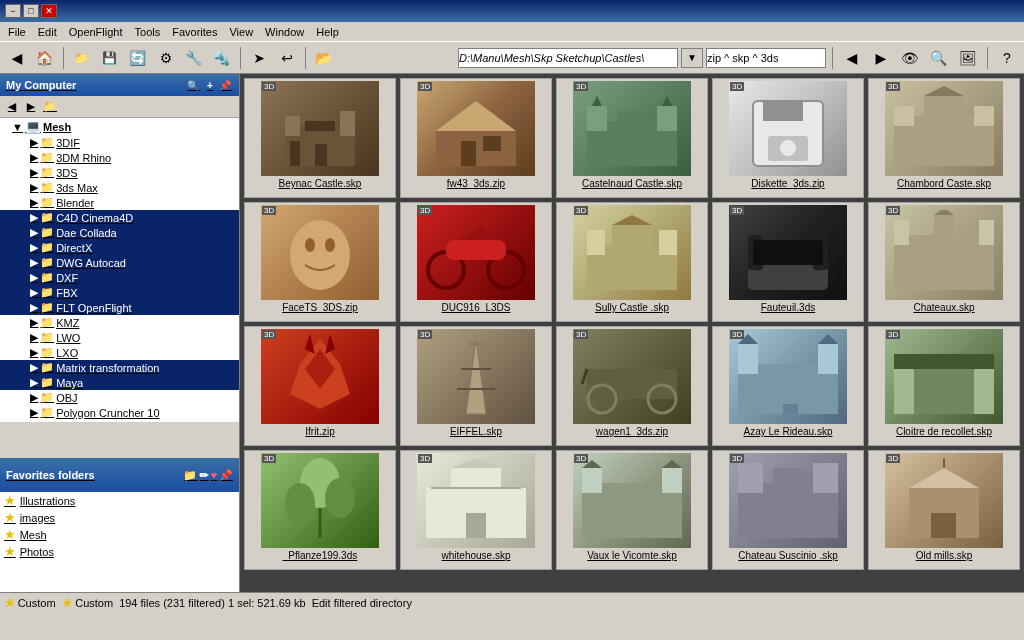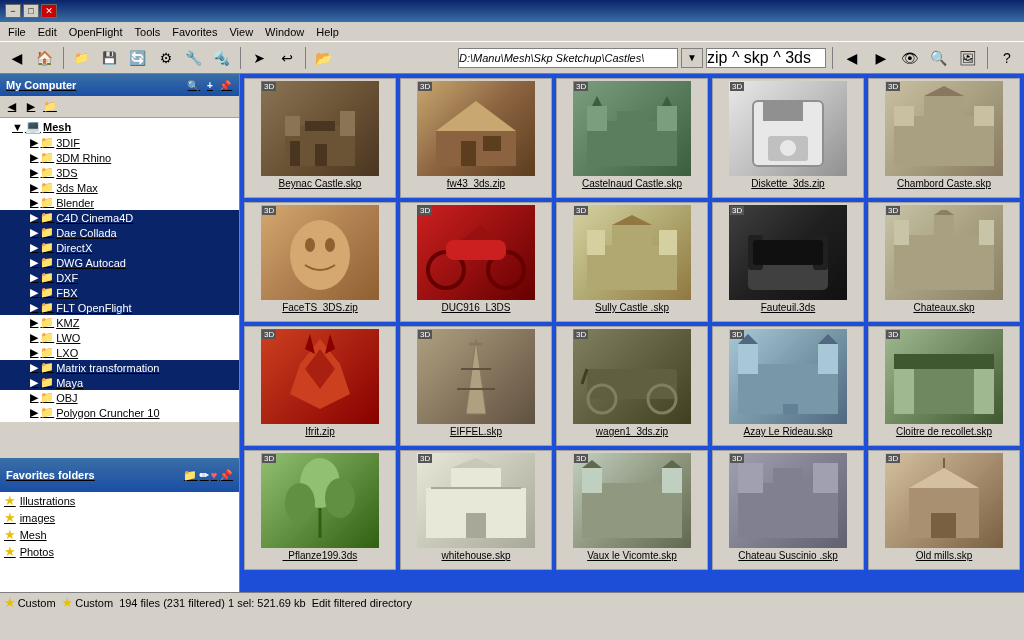--- a/index.html
+++ b/index.html
@@ -158,21 +158,21 @@
       display: flex;
       align-items: center;
       gap: 4px;
     }
 
     
     #right-panel {
       flex: 1;
       display: flex;
       flex-direction: column;
-      background: #1d4ed8;
+      background: #404040;
       overflow: hidden;
     }
 
     #thumb-area {
       flex: 1;
       overflow-y: auto;
       padding: 4px;
       display: grid;
       grid-template-columns: repeat(5, 1fr);
       gap: 4px;
@@ -272,21 +272,21 @@
   <div class="tb-sep"></div>
   <div class="tb-btn">➤</div>
   <div class="tb-btn">↩</div>
   <div class="tb-sep"></div>
   <div class="tb-btn">📂</div>
   <div style="flex:1"></div>
 
   <div style="display:flex;align-items:center;gap:3px;">
     <input id="path-input" type="text" style="width: 220px; height: 20px; font-size: 11px; border: 1px solid rgb(128, 128, 128); font-style: italic;" value="D:\Manu\Mesh\Skp Sketchup\Castles\">
     <div class="path-btn">▼</div>
-    <input id="filter-input" type="text" style="width: 120px; height: 20px; font-size: 16px; border: 1px solid rgb(128, 128, 128);" value="zip ^ skp ^ 3ds">
+    <input id="filter-input" type="text" style="width: 120px; height: 20px; font-size: 11px; border: 1px solid rgb(128, 128, 128);" value="zip ^ skp ^ 3ds">
     <div class="tb-sep"></div>
     <div class="tb-btn">◀</div>
     <div class="tb-btn">▶</div>
     <div class="tb-btn">👁</div>
     <div class="tb-btn">🔍</div>
     <div class="tb-btn">🖼</div>
     <div class="tb-sep"></div>
     <div class="tb-btn">?</div>
   </div>
 </div>

